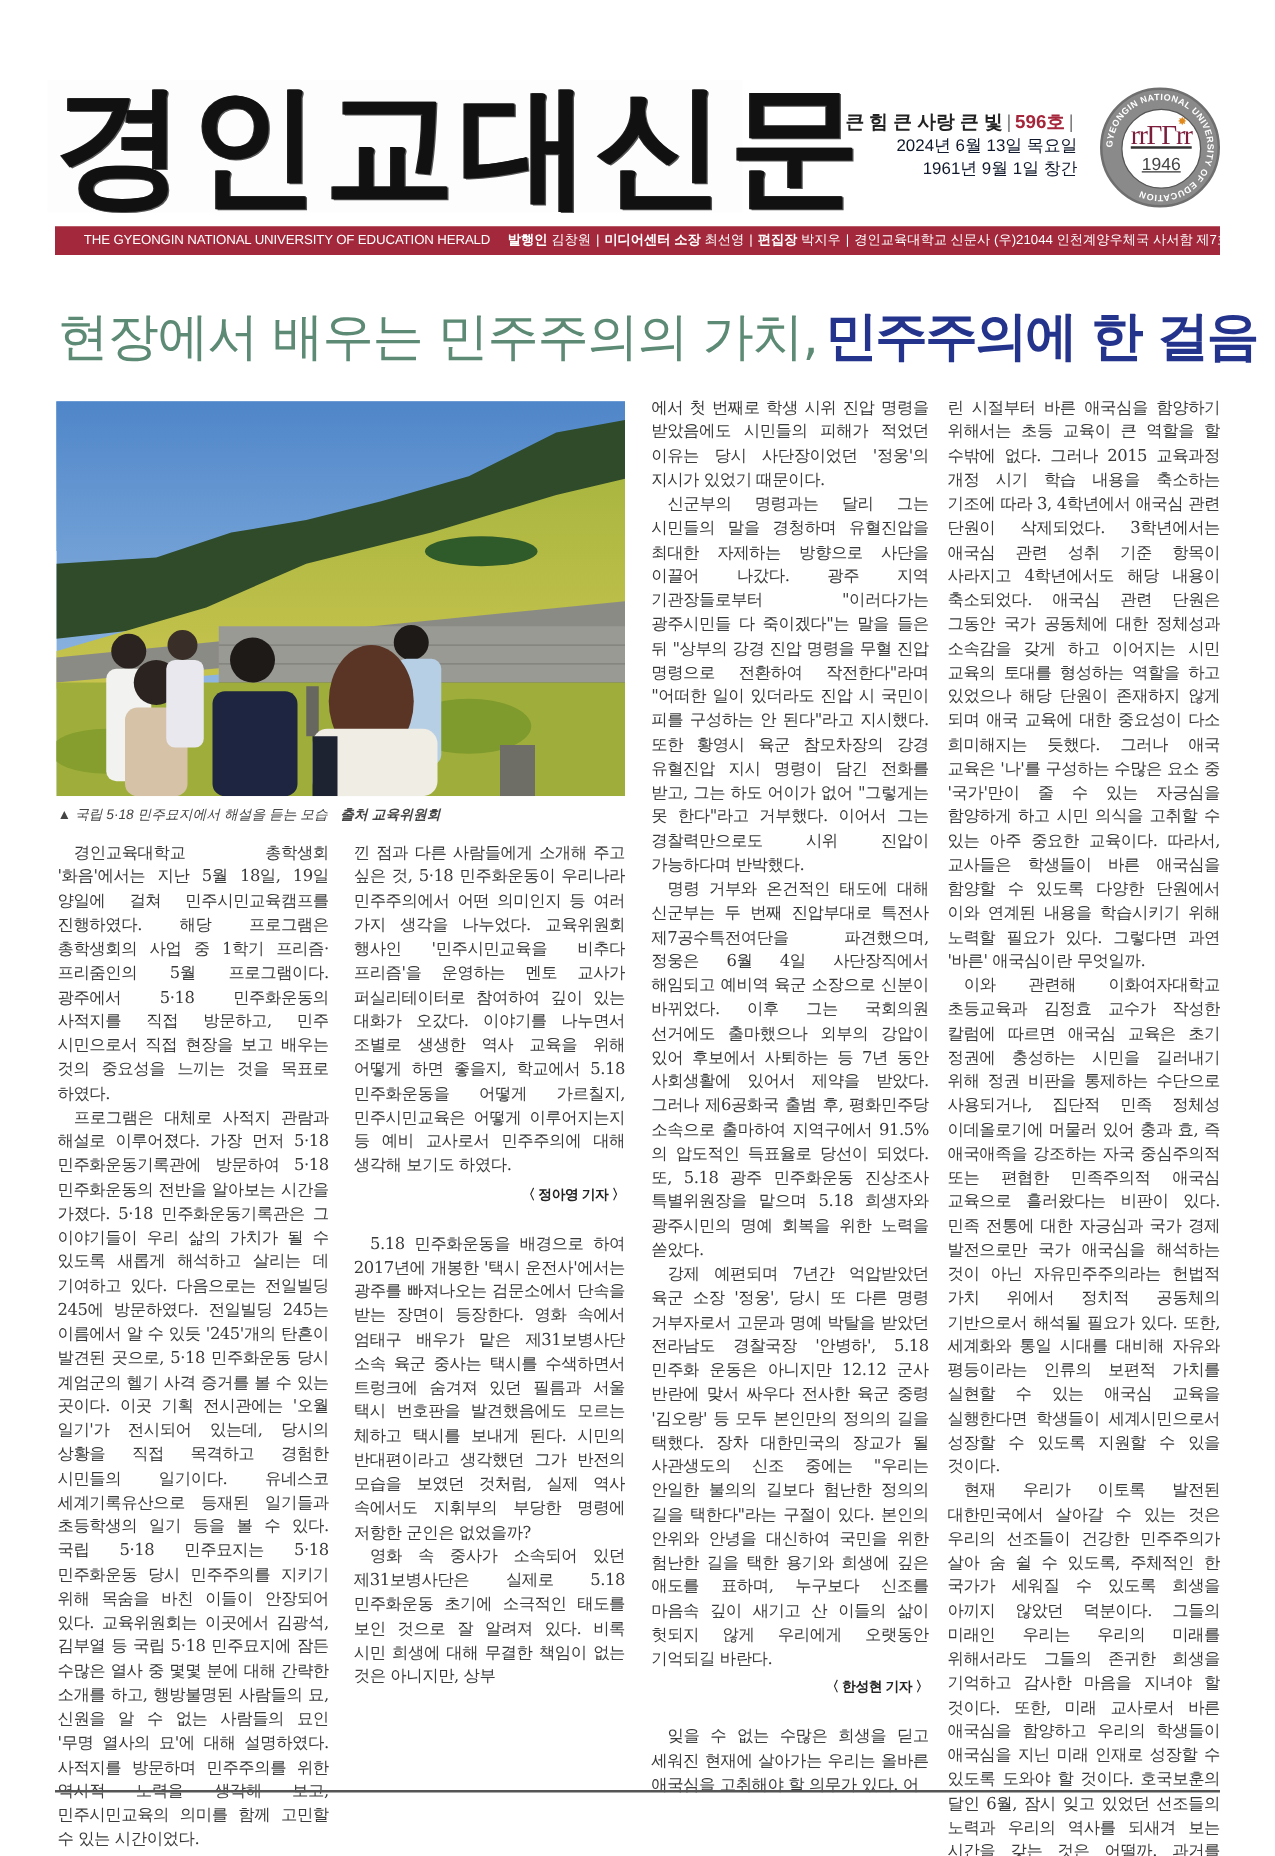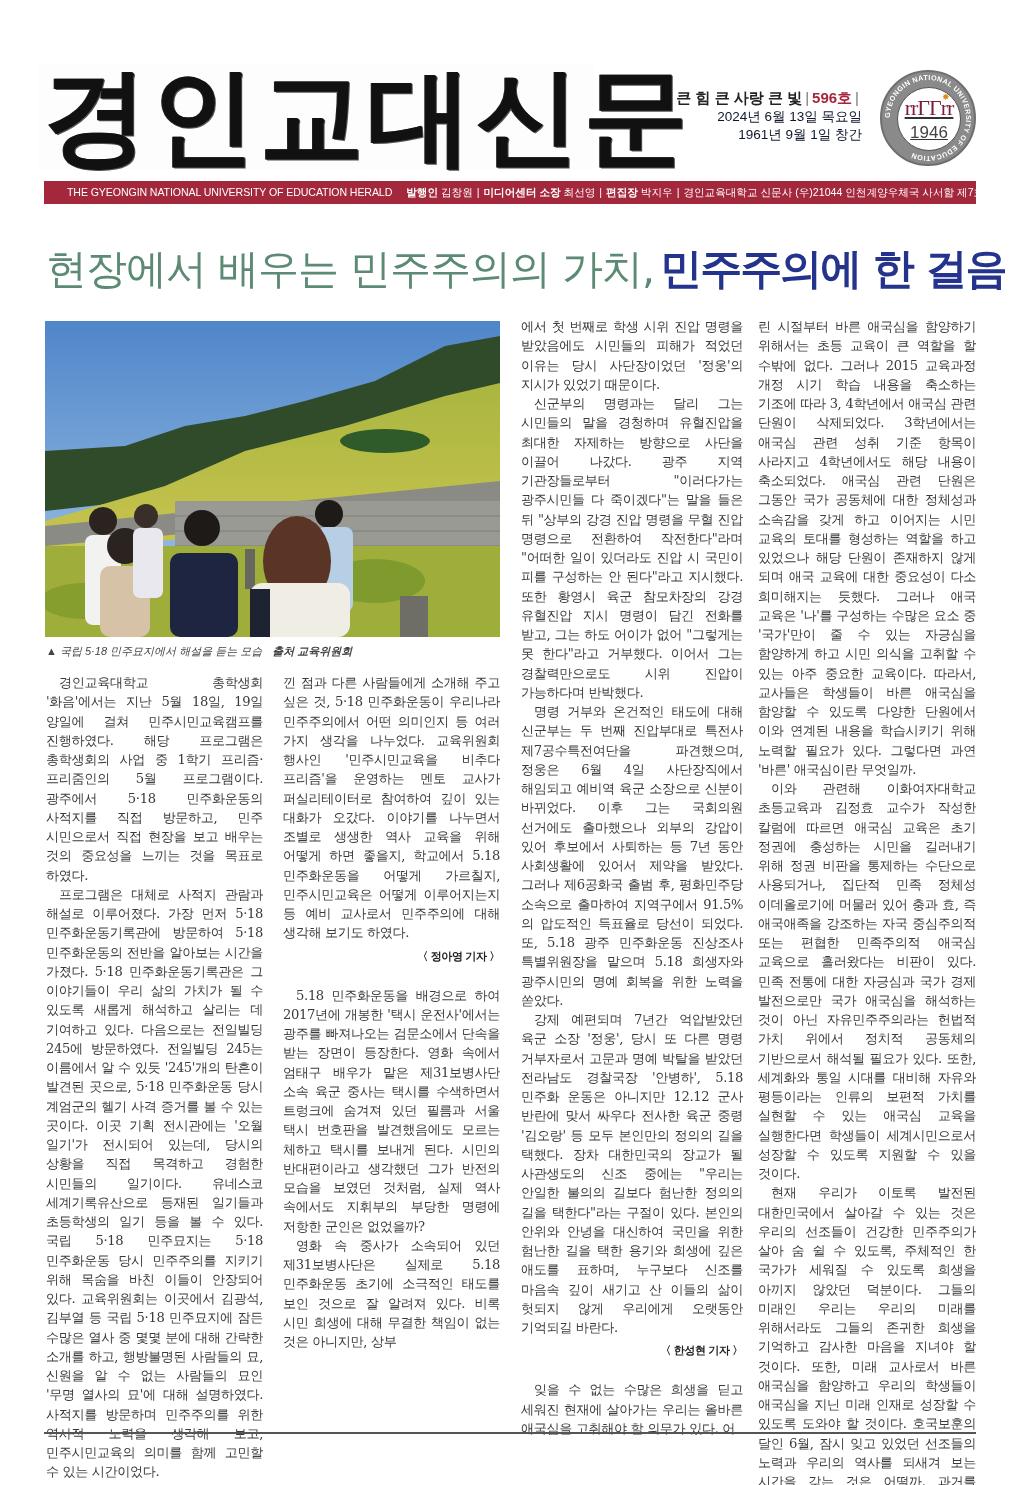--- a/index.html
+++ b/index.html
@@ -18,21 +18,21 @@
   #slogan-line { font-size:15px; font-weight:bold; color:#222; line-height:20px; white-space:nowrap; }
   #slogan-line .sep { color:#777; font-weight:normal; margin:0 3px; }
   #issue-no { color:#a5263a; }
   #pub-date, #founded { font-size:13.5px; color:#0f172a; line-height:18px; }
 
   #seal { left:880px; top:70px; width:96px; height:96px; border-radius:50%;
       background:#8a8a8a; box-sizing:border-box; border:2px solid #6f6f6f; }
   #seal .inner { position:absolute; left:15px; top:15px; width:62px; height:62px; border-radius:50%;
       background:#fff; border:1px solid #555; text-align:center;text-decoration:underline; }
   #seal .mark { font-family:"Liberation Serif",serif; font-size:22px; color:#7d1d3c; letter-spacing:-1px; margin-top:9px; line-height:22px; }
-  #seal .year { font-family:"Liberation Sans",sans-serif; font-size:17px; color:#444; margin-top:4px; }
+  #seal .year { font-family:"Liberation Sans",sans-serif; font-size:14px; color:#444; margin-top:4px; }
   #seal .ring { position:absolute; left:0; top:0; width:92px; height:92px; }
   #seal .star { position:absolute; left:60px; top:20px; color:#e08a1e; font-size:9px; }
 
   
   #info-bar { left:44px; top:181px; width:932px; height:23px; background:#a3283b; color:#fff;
       font-family:"Liberation Sans","DejaVu Sans",sans-serif; font-size:10.6px; line-height:23px; white-space:nowrap; overflow:hidden; }
   #info-bar .en { margin-left:23px; margin-right:14px; letter-spacing:-0.1px; }
   #info-bar b { font-weight:bold; }
   #info-bar .pipe { margin:0 4px; }
 

